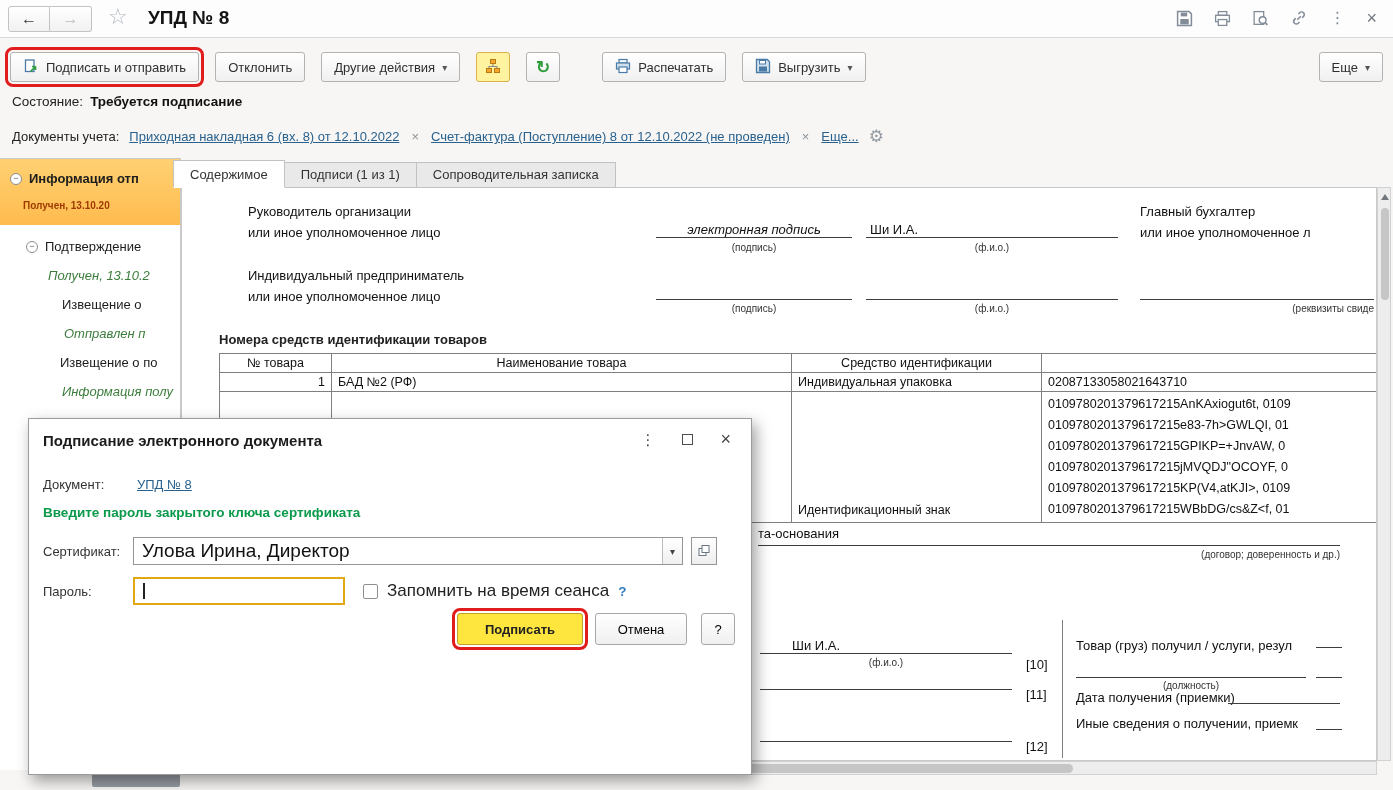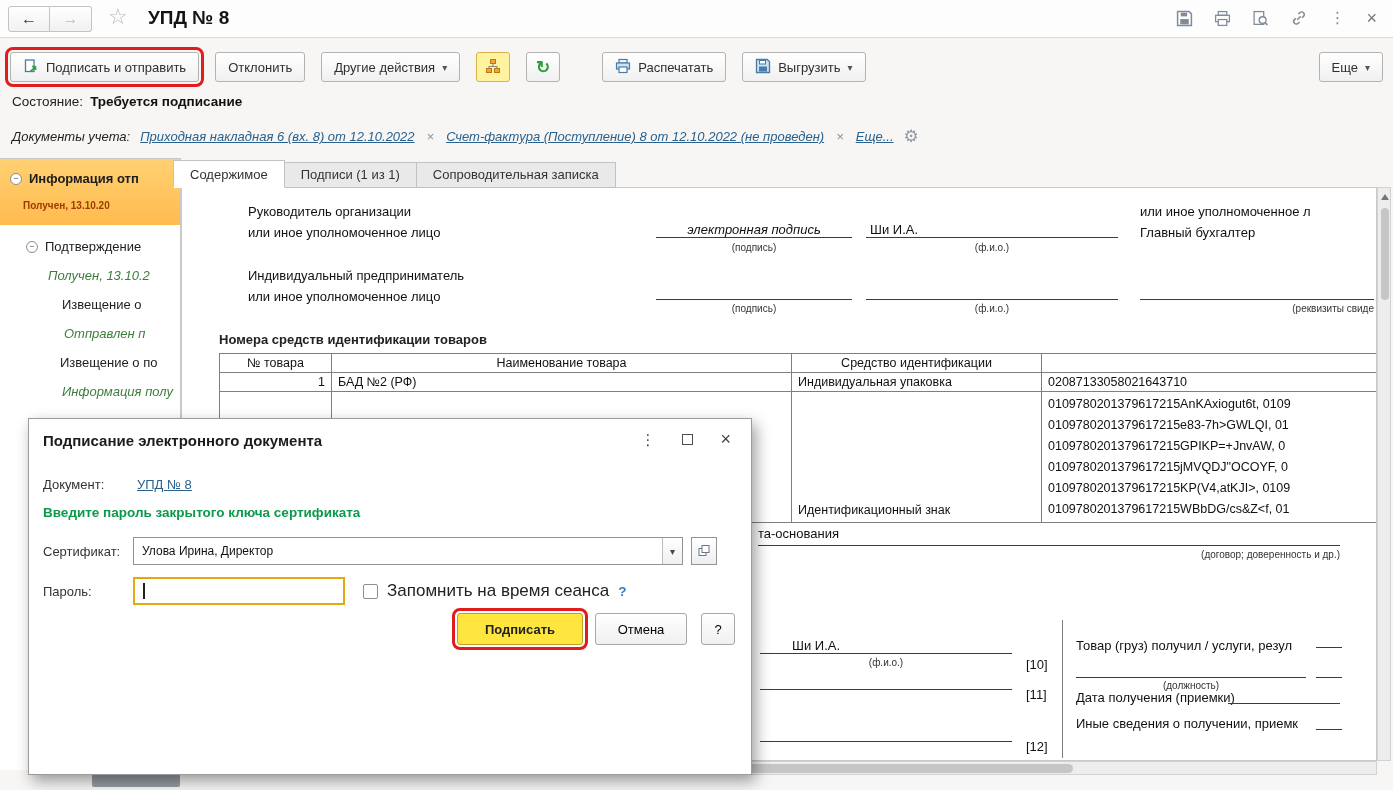--- a/index.html
+++ b/index.html
@@ -29,21 +29,21 @@
   .btn .caret { font-size:10px; color:#555; }
   .btn-icononly { width:34px; padding:0; justify-content:center; }
   .btn-active { background:#fff3a0; border-color:#d8b24a; }
   .red-outline { outline:3px solid #e11c1c; outline-offset:2px; }
   .refresh-glyph { color:#2f9а3a; }
   .refresh-glyph { color:#2f9e3a; font-size:17px; font-weight:bold; line-height:1; }
 
   
   .statusrow { position:absolute; left:12px; top:94px; display:flex; gap:7px; font-size:13.5px; }
   .statusrow b { color:#111; }
-  .docsrow { position:absolute; left:12px; top:128px; display:flex; gap:10px; align-items:center; font-size:13px; white-space:nowrap;font-style:italic; }
+  .docsrow { position:absolute; left:12px; top:128px; display:flex; gap:10px; align-items:center; font-size:13px; white-space:nowrap; }
   a.lnk { color:#29618e; text-decoration:underline; cursor:pointer; }
   .xsmall { color:#8a9097; font-size:13px; cursor:pointer; padding:0 2px; }
   .gear { font-size:17px; color:#949aa2; cursor:pointer; line-height:1; }
 
   
   .tree { position:absolute; left:0; top:158px; width:181px; height:612px; background:#ffffff;
           border-top:1px solid #c9c9c9; border-right:1px solid #c9c9c9; overflow:hidden; }
   .tree-orange { background:linear-gradient(#ffd173,#ffbb4e); padding:12px 6px 14px 10px; }
   .tree-row { display:flex; align-items:center; gap:7px; white-space:nowrap; overflow:hidden; }
   .toggle { flex:0 0 12px; width:12px; height:12px; border:1px solid #8d8d8d; border-radius:50%;
@@ -87,21 +87,21 @@
   .dialog { position:absolute; left:28px; top:418px; width:724px; height:357px; background:#fff;
             border:1px solid #9b9b9b; box-shadow:4px 6px 14px rgba(0,0,0,.38); z-index:30; }
   .dlg-title { position:absolute; left:14px; top:13px; font-size:15px; font-weight:bold; color:#1c1c1c; }
   .dlg-icons { position:absolute; right:20px; top:11px; display:flex; gap:27px; align-items:center; }
   .dlg-kebab { font-size:15px; color:#4c4c4c; cursor:pointer; line-height:1; }
   .dlg-max { width:11px; height:11px; border:1.5px solid #4c4c4c; cursor:pointer; }
   .dlg-close { font-size:18px; color:#444; cursor:pointer; line-height:1; }
   .dlg-label { position:absolute; font-size:13px; color:#333; }
   .dlg-prompt { position:absolute; left:14px; top:86px; font-size:13.5px; font-weight:bold; color:#0b9a4b; }
   .combo { position:absolute; left:104px; top:118px; width:550px; height:28px; border:1px solid #949494; background:#fff; display:flex; }
-  .combo-value { flex:1; padding:5px 8px; font-size:12px; color:#111; border:none; outline:none; font-family:inherit; min-width:0; }
+  .combo-value { flex:1; padding:5px 8px; font-size:19px; color:#111; border:none; outline:none; font-family:inherit; min-width:0; }
   .combo-arrow { width:20px; border-left:1px solid #bdbdbd; display:flex; align-items:center; justify-content:center; font-size:10px; color:#444; cursor:pointer; background:linear-gradient(#fff,#f0f0f0); }
   .choose-btn { position:absolute; left:662px; top:118px; width:26px; height:28px; border:1px solid #949494; background:linear-gradient(#fff,#eee); display:flex; align-items:center; justify-content:center; cursor:pointer; }
   .pwd { position:absolute; left:104px; top:158px; width:212px; height:28px; border:2px solid #e0a912; background:#fff; }
   .pwd input { width:100%; height:100%; border:none; outline:none; padding:4px 8px; font-family:inherit; font-size:13px; }
   .pwd .caret-bar { position:absolute; left:8px; top:4px; width:1.5px; height:16px; background:#222; animation:blink 1s steps(1) infinite; }
   @keyframes blink { 50% { opacity:0; } }
   .rememberrow { position:absolute; left:334px; top:162px; display:flex; align-items:center; gap:9px; }
   .checkbox { width:15px; height:15px; border:1px solid #8f8f8f; border-radius:2px; background:#fff; cursor:pointer; }
   .qhelp { color:#2e7bc4; font-weight:bold; font-size:13.5px; cursor:pointer; }
   .dlg-btn { position:absolute; height:32px; display:inline-flex; align-items:center; justify-content:center;
@@ -270,22 +270,22 @@
 
     <div class="twolines" style="left:66px; top:14px;">
       <div>Руководитель организации</div>
       <div>или иное уполномоченное лицо</div>
     </div>
     <div class="uline" style="left:474px; top:16px; width:196px; height:34px; justify-content:center; font-style:italic;">электронная подпись</div>
     <div class="caption" style="left:474px; top:54px; width:196px;">(подпись)</div>
     <div class="uline" style="left:684px; top:16px; width:252px; height:34px; padding-left:4px;">Ши И.А.</div>
     <div class="caption" style="left:684px; top:54px; width:252px;">(ф.и.о.)</div>
     <div class="twolines" style="left:958px; top:14px; width:236px;">
+      <div>Главный бухгалтер</div>
       <div>или иное уполномоченное л</div>
-      <div>Главный бухгалтер</div>
     </div>
 
     <div class="twolines" style="left:66px; top:78px;">
       <div>Индивидуальный предприниматель</div>
       <div>или иное уполномоченное лицо</div>
     </div>
     <div class="uline" style="left:474px; top:80px; width:196px; height:32px;"></div>
     <div class="caption" style="left:474px; top:115px; width:196px;">(подпись)</div>
     <div class="uline" style="left:684px; top:80px; width:252px; height:32px;"></div>
     <div class="caption" style="left:684px; top:115px; width:252px;">(ф.и.о.)</div>

